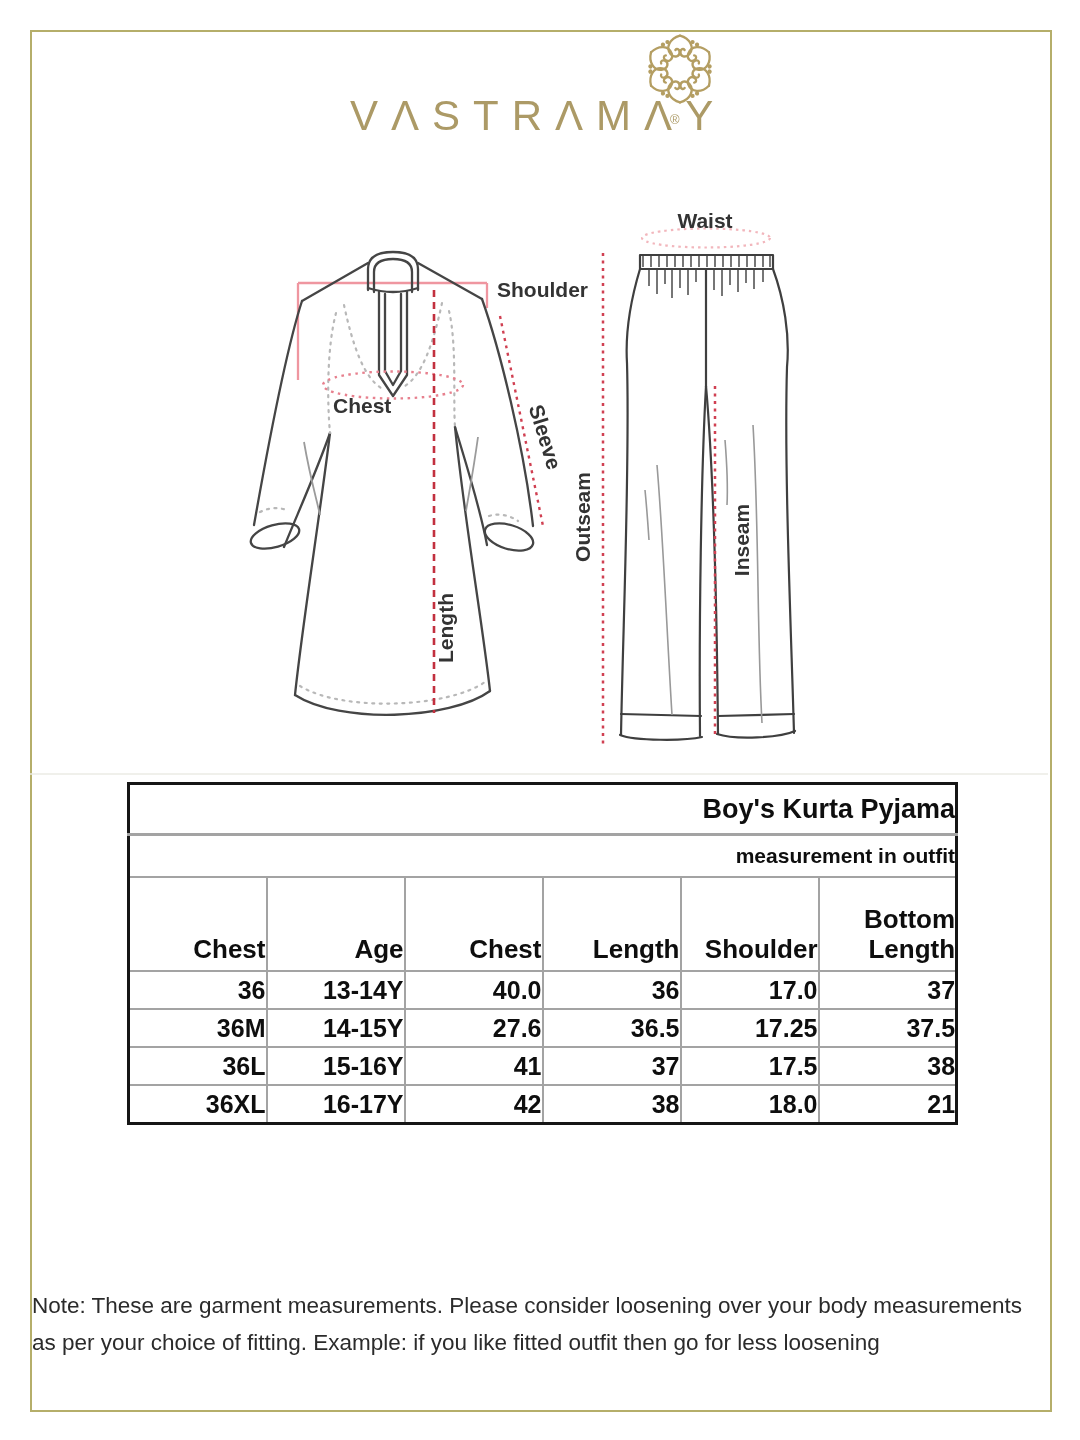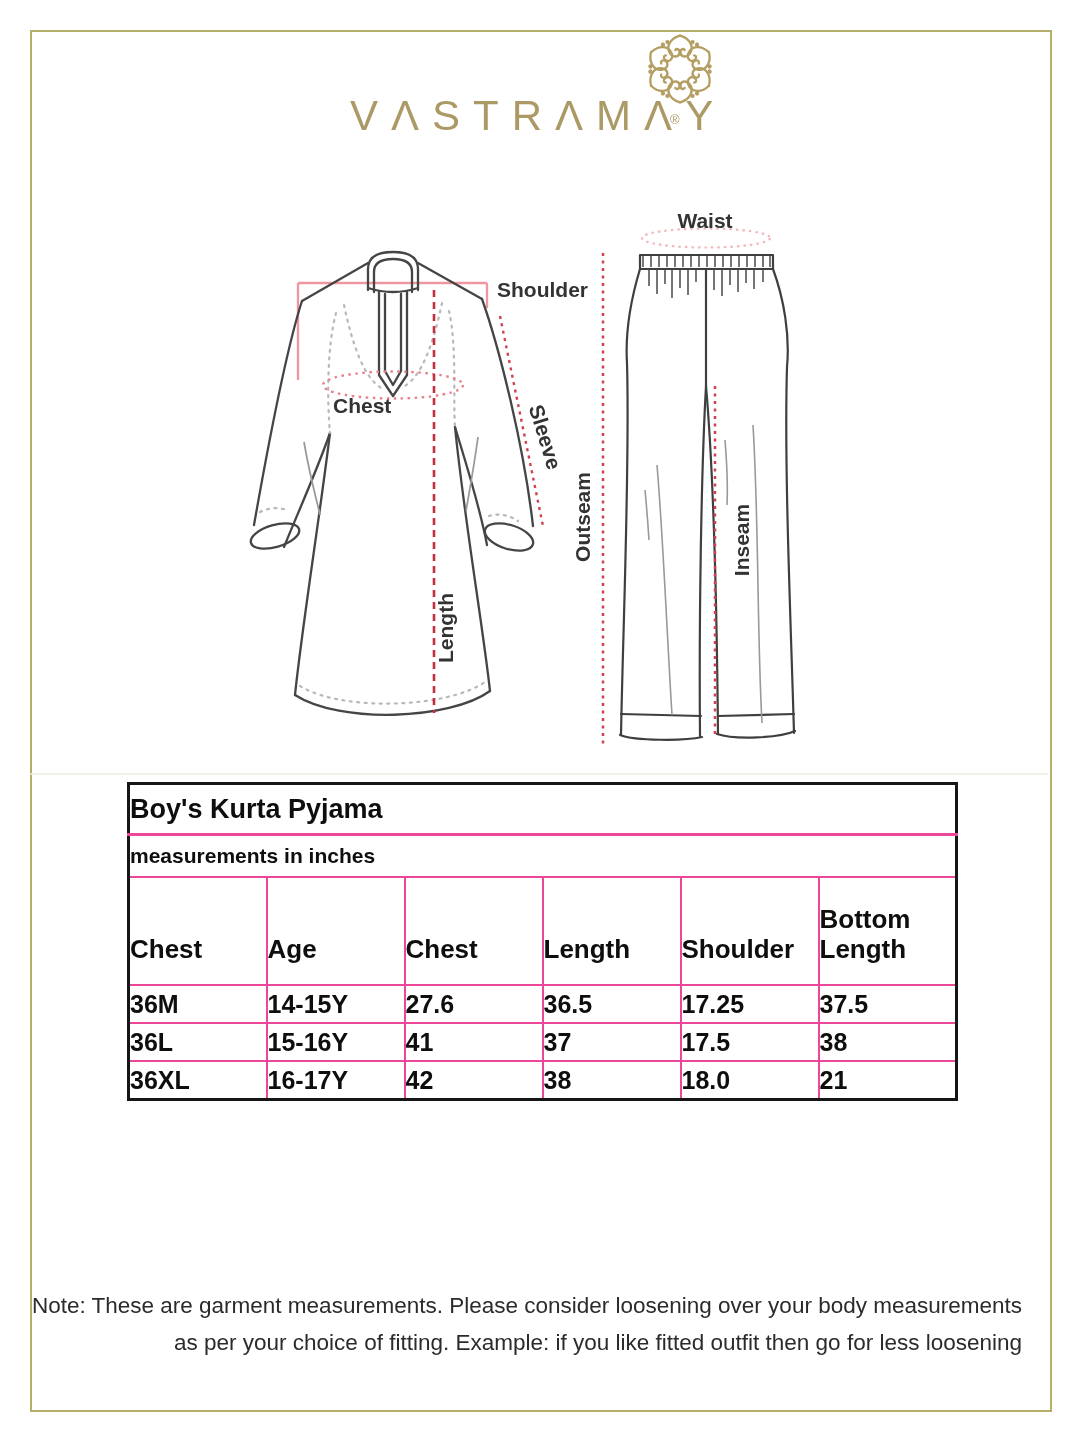--- a/index.html
+++ b/index.html
@@ -16,30 +16,30 @@
 
   
   .dlabel{position:absolute;font-size:21px;font-weight:700;color:#333;white-space:nowrap;}
   .rot{transform:translate(-50%,-50%) rotate(-90deg);}
   .faint-line{position:absolute;left:30px;top:773px;width:1018px;height:2px;background:#ebebe4;opacity:.75;}
 
   
   .table-wrap{position:absolute;left:127px;top:782px;width:828px;}
   table.chart{border-collapse:collapse;width:828px;table-layout:fixed;
         border:3px solid #161616;color:#0e0e0e;}
-  table.chart td{border:2px solid #ec4899;text-align:left;vertical-align:middle;
+  table.chart td{border:2px solid #a3a3a3;text-align:right;vertical-align:middle;
         padding:0;overflow:hidden;}
   td.title-cell{height:48px;font-size:27px;font-weight:700;border-bottom-width:3px !important;}
   td.subtitle-cell{height:40px;font-size:21px;font-weight:700;}
   tr.cols td{height:86px;font-size:26px;font-weight:700;vertical-align:bottom;
-        padding-bottom:20px;line-height:30px;}
+        padding-bottom:6px;line-height:30px;}
   tbody.vals td{height:36px;font-size:25px;font-weight:700;}
 
   
-  .note{position:absolute;right:58px;top:1287px;text-align:right;color:#2b2b2b;
+  .note{position:absolute;right:58px;top:1287px;text-align:left;color:#2b2b2b;
         font-size:22.5px;line-height:37px;white-space:nowrap;}
 </style>
 </head>
 <body>
 
 <div class="page">
 
   <div class="gold-frame"></div>
 
   <div class="wordmark">VΛSTRΛMΛY</div>
@@ -157,33 +157,41 @@
           <col style="width:138px">
         <col style="width:138px">
           <col style="width:138px">
           <col style="width:138px">
       </colgroup>
       <tbody>
         <tr>
           <td colspan="6" class="title-cell">Boy's Kurta Pyjama</td>
         </tr>
         <tr>
-          <td colspan="6" class="subtitle-cell">measurements in inches</td>
+          <td colspan="6" class="subtitle-cell">measurement in outfit</td>
         </tr>
         <tr class="cols" id="cols-row">
             <td>Chest</td>
             <td>Age</td>
             <td>Chest</td>
             <td>Length</td>
             <td>Shoulder</td>
             <td>Bottom Length</td>
           </tr>
       </tbody>
       <tbody class="vals" id="chart-body">
           <tr>
+            <td>36</td>
+            <td>13-14Y</td>
+            <td>40.0</td>
+            <td>36</td>
+            <td>17.0</td>
+            <td>37</td>
+          </tr>
+          <tr>
             <td>36M</td>
             <td>14-15Y</td>
             <td>27.6</td>
             <td>36.5</td>
             <td>17.25</td>
             <td>37.5</td>
           </tr>
           <tr>
             <td>36L</td>
             <td>15-16Y</td>

